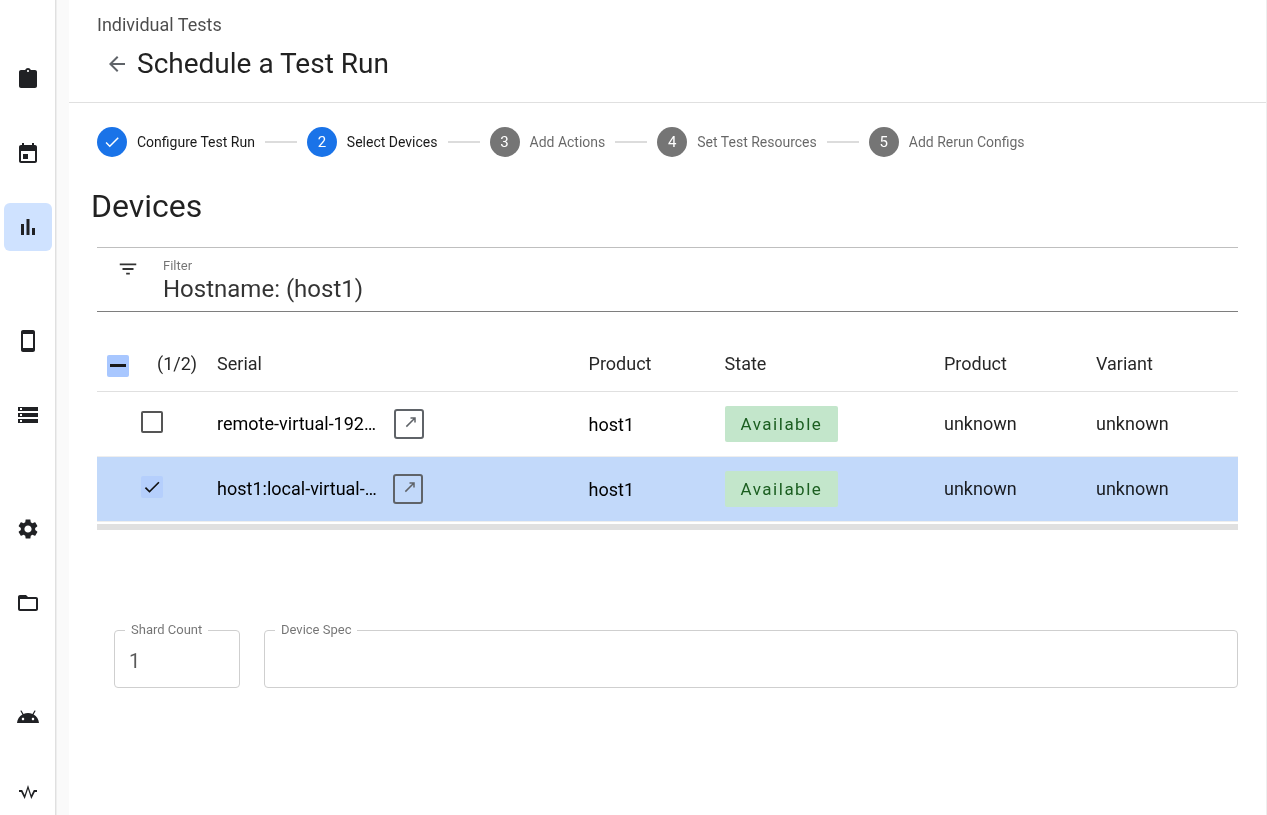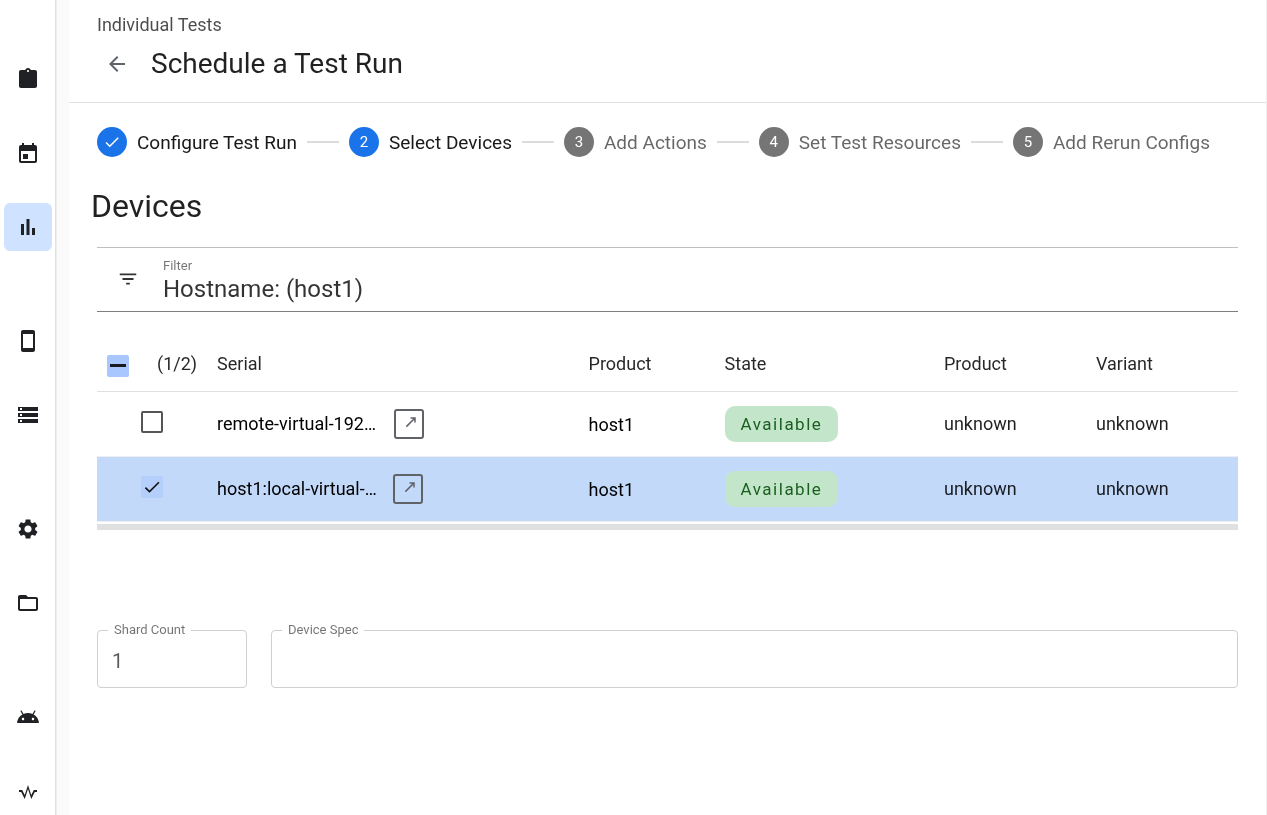--- a/index.html
+++ b/index.html
@@ -66,21 +66,21 @@
     padding: 0 0 40px 0;
   }
   .breadcrumb {
     padding: 14px 28px 8px 28px;
     font-size: 18px;
     color: rgba(0,0,0,0.7);
   }
   .title-row {
     display: flex;
     align-items: center;
-    gap: 20px;
+    gap: 6px;
     padding: 4px 28px 22px 34px;
   }
   .back-arrow {
     width: 28px;
     height: 28px;
     display: flex;
     align-items: center;
     justify-content: center;
     cursor: pointer;
     color: #5f6368;
@@ -115,21 +115,21 @@
     color: #fff;
     display: flex;
     align-items: center;
     justify-content: center;
     font-size: 15px;
   }
   .step-circle.done { background: #1a73e8; }
   .step-circle.done svg { width: 18px; height: 18px; fill: #fff; }
   .step-circle.active { background: #1a73e8; }
   .step-label {
-    font-size: 19px;
+    font-size: 14px;
     color: rgba(0,0,0,0.6);
   }
   .step.active .step-label,
   .step.done .step-label { color: rgba(0,0,0,0.9); }
   .step-connector {
     width: 32px;
     height: 2px;
     background: #dcdcdc;
   }
   
@@ -137,21 +137,20 @@
     padding: 0 28px;
   }
   .section-title {
     font-size: 32px;
     font-weight: 400;
     margin-bottom: 22px;
     margin-left: -6px;
   }
   .filter-row {
     display: flex;
-    align-items: center;
     gap: 24px;
     border-top: 1px solid rgba(0,0,0,0.25);
     border-bottom: 1px solid rgba(0,0,0,0.5);
     padding: 10px 0 8px 20px;
   }
   .filter-icon svg { width: 22px; height: 22px; fill: #333; }
   .filter-text { display: flex; flex-direction: column; }
   .filter-label { font-size: 13px; color: rgba(0,0,0,0.55); margin-bottom: 2px; }
   .filter-value { font-size: 24px; color: rgba(0,0,0,0.8); }
   
@@ -233,21 +232,21 @@
     justify-content: center;
     margin-left: 12px;
     vertical-align: middle;
     position: relative;
   }
   .launch-icon svg { width: 18px; height: 18px; fill: #5f6368; }
   .state-badge {
     background: #c3e6cb;
     color: #1b5e20;
     padding: 8px 16px;
-    border-radius: 10px;
+    border-radius: 2px;
     font-size: 17px;
     letter-spacing: 1.5px;
     display: inline-block;
   }
   .table-scroll-track {
     height: 6px;
     background: #e0e0e0;
     margin: 2px 0 40px 0;
   }
   
@@ -255,21 +254,21 @@
     display: flex;
     gap: 24px;
     padding: 60px 28px 0 28px;
   }
   .input-box {
     position: relative;
     border: 1px solid #cfcfcf;
     border-radius: 4px;
     padding: 18px 14px 14px 14px;
   }
-  .input-box.small { width: 150px; }
+  .input-box.small { width: 126px; margin-left: 17px; }
   .input-box.large { flex: 1; }
   .input-box .float-label {
     position: absolute;
     top: -9px;
     left: 10px;
     background: #fff;
     padding: 0 6px;
     font-size: 13px;
     color: rgba(0,0,0,0.55);
   }

